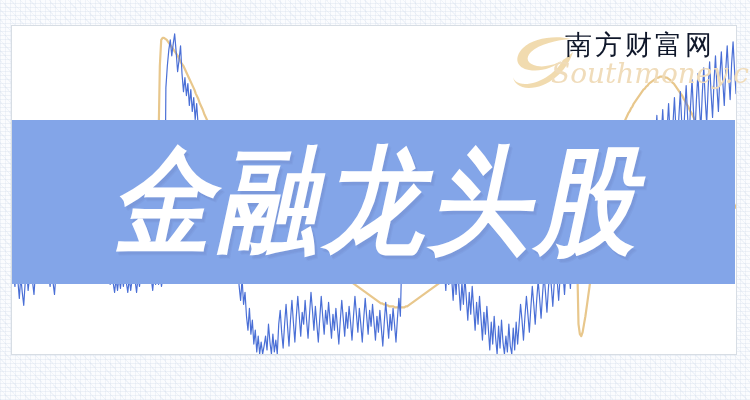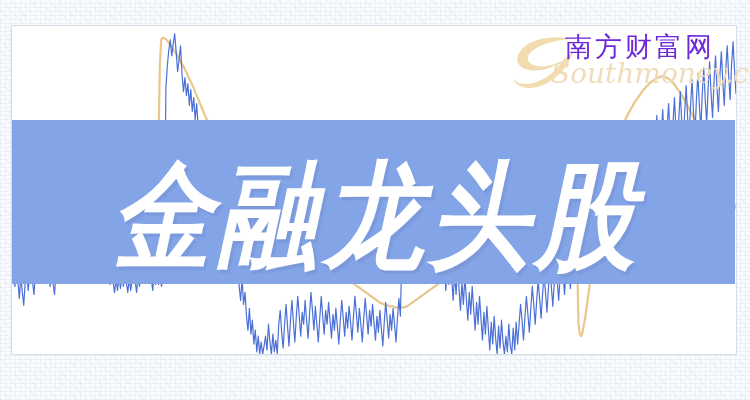--- a/index.html
+++ b/index.html
@@ -63,21 +63,20 @@
   
   .title-wrap {
     position: absolute;
     left: 12px;
     top: 120px;
     width: 723px;
     height: 164px;
     display: flex;
     align-items: center;
     justify-content: center;
-    margin-top: 15px;
   }
   .title-text {
     font-family: "DejaVu Sans", "Liberation Sans", sans-serif;
     font-size: 100px;
     line-height: 1;
     font-weight: 700;
     font-style: italic;
     color: #ffffff;
     letter-spacing: 6px;
     white-space: nowrap;
@@ -101,24 +100,24 @@
     position: absolute;
     left: 0;
     top: 2px;
     width: 64px;
     height: 56px;
   }
   .wm-cn {
     position: absolute;
     left: 54px;
     top: 0px;
-    font-family: Liberation Serif, serif;
+    font-family: Liberation Mono, monospace;
     font-size: 27px;
     line-height: 30px;
-    color: #6d28d9;
+    color: #0f172a;
     letter-spacing: 3px;
     white-space: nowrap;
   }
   .wm-en {
     position: absolute;
     left: 40px;
     top: 26px;
     font-family: "DejaVu Serif", "Liberation Serif", serif;
     font-style: italic;
     font-size: 28px;

